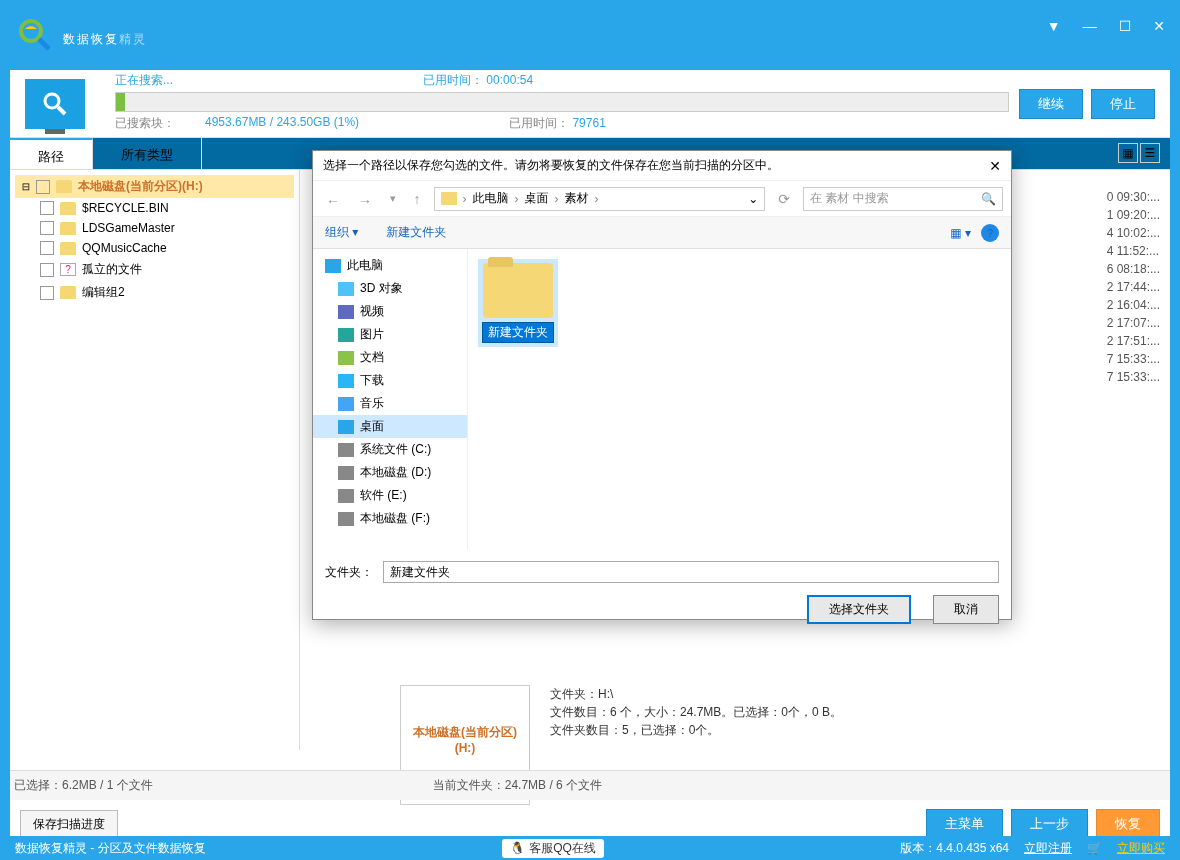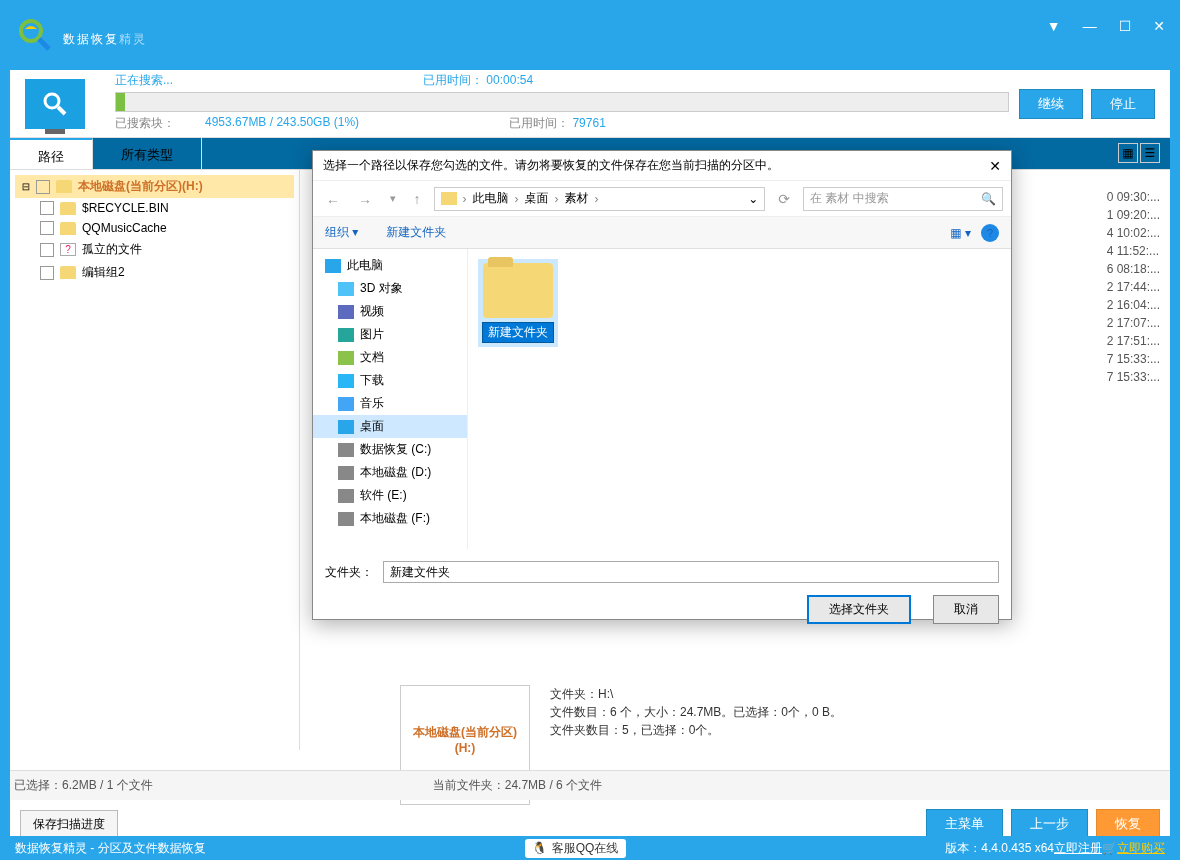--- a/index.html
+++ b/index.html
@@ -40,21 +40,21 @@
 .bottom-info{position:absolute;left:390px;top:615px;width:550px}
 .drive-box{border:1px solid #ccc;width:130px;height:120px;text-align:center;padding:8px;float:left}
 .drive-label{color:#ce7027;font-weight:bold;font-size:12px;margin-top:30px}
 .drive-stats{margin-left:150px;font-size:12px;line-height:18px;color:#333}
 .footer1{position:absolute;bottom:60px;left:10px;right:10px;height:30px;background:#f5f5f5;border-top:1px solid #ddd;display:flex;align-items:center;padding:0 4px;font-size:12px;color:#555}
 .footer1 .mid{margin-left:280px}
 .footer2{position:absolute;bottom:18px;left:10px;right:10px;height:36px;display:flex;align-items:center;padding:0 10px;background:#fff;justify-content:space-between}
 .btn-gray{padding:5px 12px;border:1px solid #bbb;background:#f5f5f5;cursor:pointer;font-size:12px}
 .footer2-right{display:flex;gap:8px}
 .footer3{position:absolute;bottom:0;left:0;right:0;height:24px;background:#29a6e9;display:flex;align-items:center;padding:0 15px;color:#fff;font-size:12px;justify-content:space-between}
-.footer3-right{display:flex;align-items:center}
+.footer3-right{display:flex;gap:15px;align-items:center}
 .footer3-right a{color:#fff;text-decoration:underline;cursor:pointer}
 .qq-badge{background:#fff;color:#333;padding:1px 8px;border-radius:3px;display:flex;align-items:center;gap:4px}
 .dialog{position:absolute;left:312px;top:150px;width:700px;height:470px;background:#fff;border:1px solid #888;box-shadow:0 5px 20px rgba(0,0,0,.3)}
 .dialog-title{height:30px;display:flex;align-items:center;justify-content:space-between;padding:0 10px;font-size:12px;border-bottom:1px solid #eee}
 .dialog-close{cursor:pointer;font-size:14px}
 .dialog-nav{height:36px;display:flex;align-items:center;padding:0 8px;gap:8px;border-bottom:1px solid #eee}
 .nav-arrow{color:#999;cursor:pointer;font-size:14px;padding:0 5px}
 .breadcrumb-box{flex:1;border:1px solid #ccc;height:24px;display:flex;align-items:center;padding:0 6px;gap:6px;font-size:12px}
 .bc-sep{color:#888}
 .search-box{width:200px;border:1px solid #ccc;height:24px;padding:0 6px;display:flex;align-items:center;color:#999;font-size:12px}
@@ -158,20 +158,25 @@
       <span class="label">本地磁盘(当前分区)(H:)</span>
     </div>
     <div class="tree-item" style="padding-left:25px">
         <span class="checkbox"></span>
         <span class="folder-ico"></span>
         <span>$RECYCLE.BIN</span>
       </div>
     <div class="tree-item" style="padding-left:25px">
         <span class="checkbox"></span>
         <span class="folder-ico"></span>
+        <span>LDSGameMaster</span>
+      </div>
+    <div class="tree-item" style="padding-left:25px">
+        <span class="checkbox"></span>
+        <span class="folder-ico"></span>
         <span>QQMusicCache</span>
       </div>
     <div class="tree-item" style="padding-left:25px">
         <span class="checkbox"></span>
         <span style="width:16px;height:13px;background:#fff;border:1px solid #aaa;margin-right:6px;display:inline-flex;align-items:center;justify-content:center;color:#e91e63;font-size:10px">?</span>
         <span>孤立的文件</span>
       </div>
     <div class="tree-item" style="padding-left:25px">
         <span class="checkbox"></span>
         <span class="folder-ico"></span>
@@ -296,21 +301,21 @@
       <div class="dtree-item">
           <span class="dicon music"></span>
           <span>音乐</span>
         </div>
       <div class="dtree-item selected">
           <span class="dicon desktop"></span>
           <span>桌面</span>
         </div>
       <div class="dtree-item">
           <span class="dicon drive"></span>
-          <span>数据恢复 (C:)</span>
+          <span>系统文件 (C:)</span>
         </div>
       <div class="dtree-item">
           <span class="dicon drive"></span>
           <span>本地磁盘 (D:)</span>
         </div>
       <div class="dtree-item">
           <span class="dicon drive"></span>
           <span>软件 (E:)</span>
         </div>
       <div class="dtree-item">

